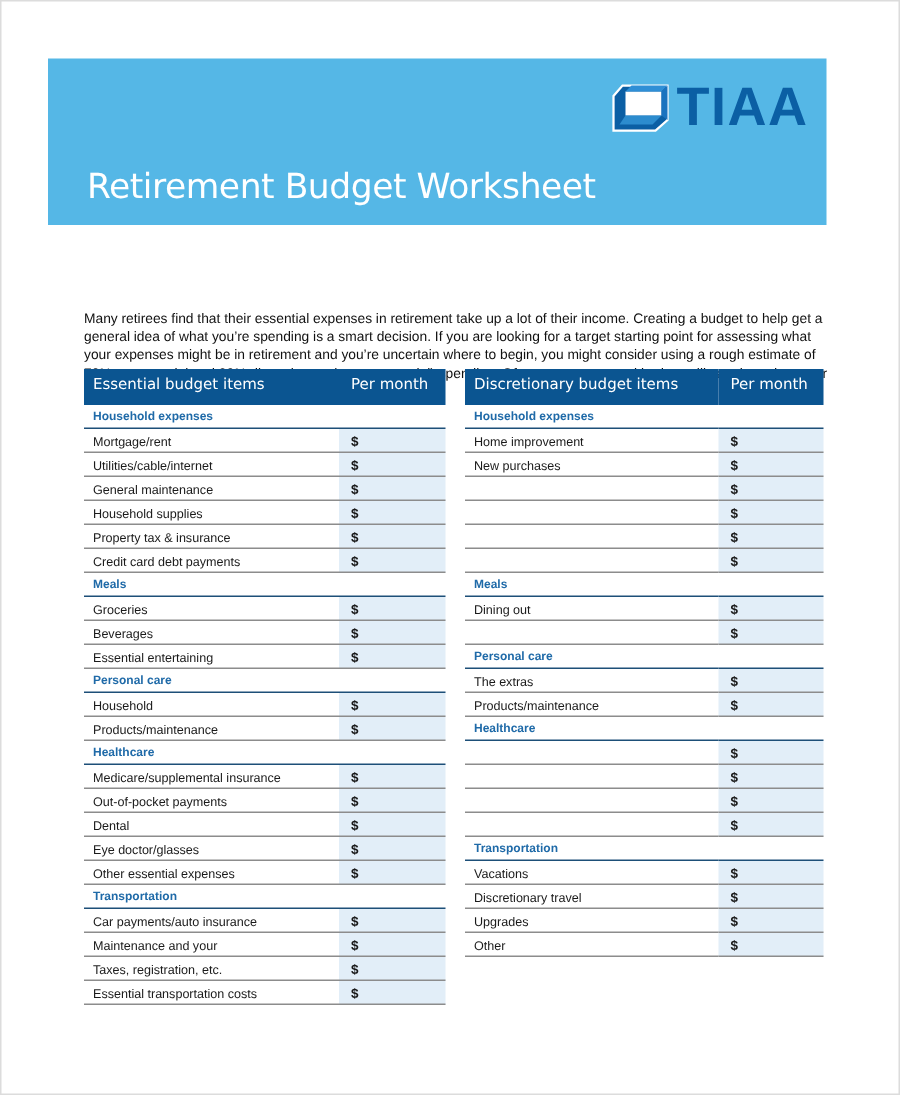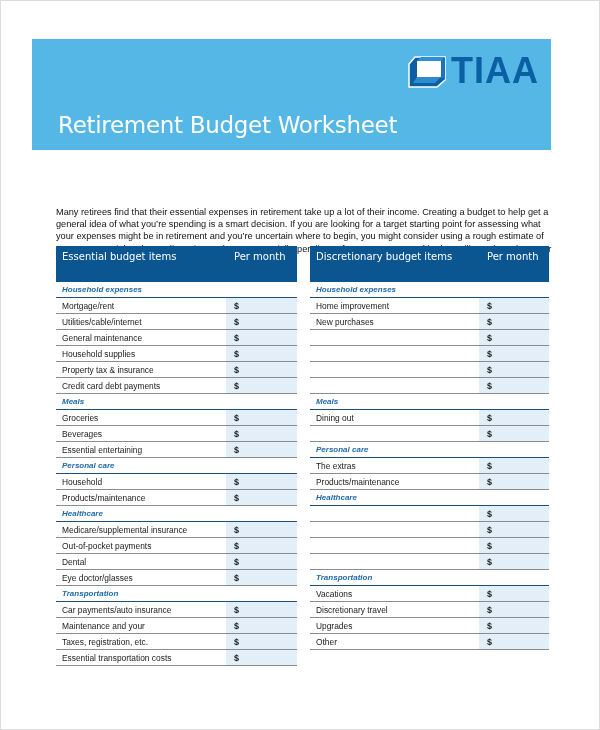--- a/index.html
+++ b/index.html
@@ -33,26 +33,26 @@
     position: absolute; left: 56px; top: 174px; width: 500px;
     font-size: 9.2px; line-height: 12.2px; color: #111; margin-top: 32px;
   }
   .tbl {
     position: absolute; top: 246px; border-collapse: collapse; font-size: 8.4px;
   }
   .tbl.left { left: 56px; width: 241px; }
   .tbl.right { left: 310px; width: 239px; }
   .tbl th {
     background: #0b5591; color: #fff; font-weight: normal; text-align: left;
-    font-family: "DejaVu Sans", sans-serif; font-size: 10px; height: 20px; padding: 0 0 16px 6px;
+    font-family: "DejaVu Sans", sans-serif; font-size: 10px; height: 20px; padding: 0 0 4px 6px;
   }
   .tbl th.pm { padding-left: 8px; }
   .tbl td { height: 15px; padding: 0 0 0 6px; border-bottom: 1px solid #8c8c8c; }
   .tbl tr.cat td {
-    color: #1f6aa8; font-weight: bold; font-size: 8px; border-bottom: 1.5px solid #1d4f78; height: 15px; font-style: italic;
+    color: #1f6aa8; font-weight: bold; font-size: 8px; border-bottom: 1.5px solid #1d4f78; height: 15px;
   }
   .tbl td.amt { background: #e2eef8; font-weight: bold; font-size: 9px; padding-left: 8px; }
   .tbl.left col.c1 { width: 170px; }
   .tbl.left col.c2 { width: 71px; }
   .tbl.right col.c1 { width: 169px; }
   .tbl.right col.c2 { width: 70px; }
 </style>
 </head>
 <body>
 
@@ -151,20 +151,24 @@
         <td class="amt">$</td>
       </tr>
       <tr>
         <td>Dental</td>
         <td class="amt">$</td>
       </tr>
       <tr>
         <td>Eye doctor/glasses</td>
         <td class="amt">$</td>
       </tr>
+      <tr>
+        <td>Other essential expenses</td>
+        <td class="amt">$</td>
+      </tr>
       <tr class="cat">
         <td colspan="2">Transportation</td>
       </tr>
       <tr>
         <td>Car payments/auto insurance</td>
         <td class="amt">$</td>
       </tr>
       <tr>
         <td>Maintenance and your</td>
         <td class="amt">$</td>

